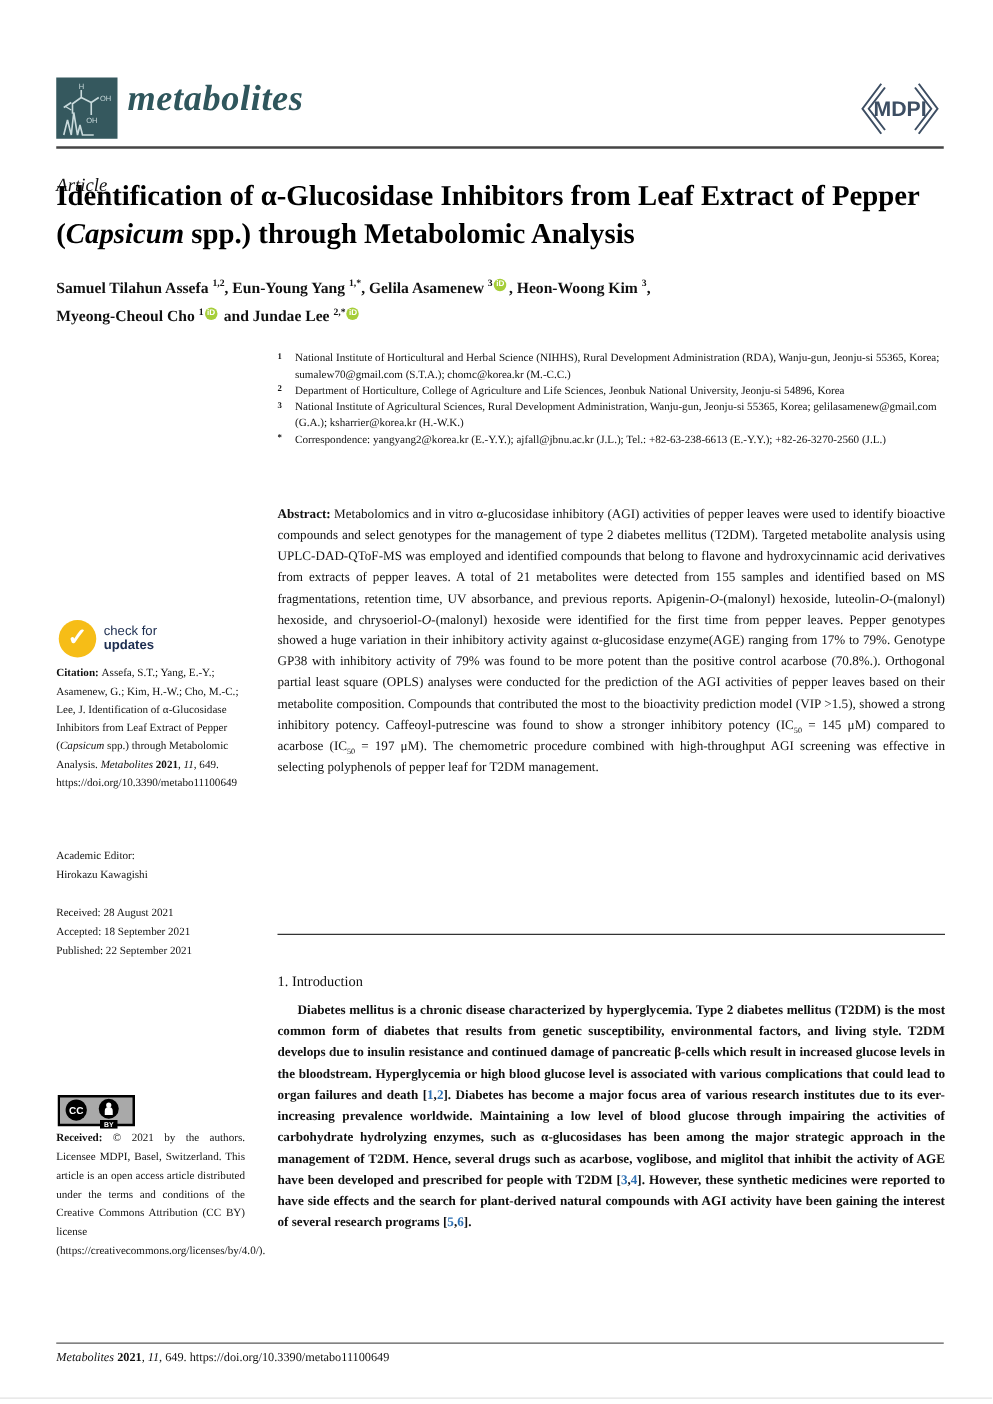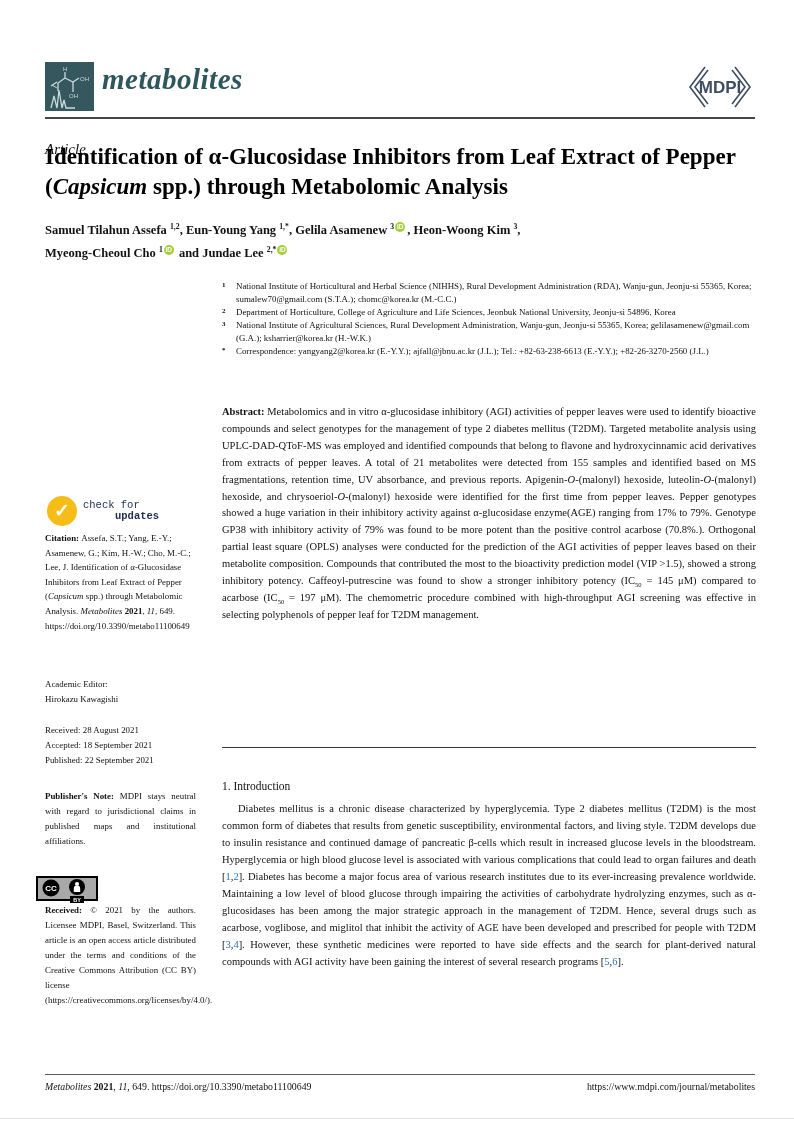--- a/index.html
+++ b/index.html
@@ -19,33 +19,33 @@
 
   
   .affiliations{position:absolute;left:222px;top:280px;width:534px;font-size:8.9px;line-height:12.9px;}
   .aff-row{display:flex;}
   .aff-marker{flex:0 0 14px;font-size:7px;position:relative;top:-1px;font-weight:bold;}
   .aff-text{flex:1;}
   .abstract{position:absolute;left:222px;top:404px;width:534px;font-size:10.5px;line-height:16.9px;text-align:justify;}
   .keywords{position:absolute;left:222px;top:699px;width:534px;font-size:10.5px;line-height:16.9px;text-align:justify;}
   .mid-divider{position:absolute;left:222px;top:747px;width:534px;height:1px;background:#333;}
   .intro-heading{position:absolute;left:222px;top:780px;width:534px;font-size:11.5px;font-weight:normal;}
-  .intro-para{position:absolute;left:222px;top:800px;width:534px;font-size:10.5px;line-height:17px;text-align:justify;text-indent:16px;}
+  .intro-para{position:absolute;left:222px;top:800px;width:534px;font-size:10.5px;line-height:17px;text-align:justify;text-indent:16px;font-weight:bold;}
 
   
   .check-updates{position:absolute;left:47px;top:496px;display:flex;align-items:center;cursor:pointer;}
   .cu-icon{display:inline-block;width:30px;height:30px;border-radius:50%;background:#f6bd17;color:#fff;
            font-family:"Liberation Sans",sans-serif;font-weight:bold;font-size:19px;line-height:30px;text-align:center;}
-  .cu-text{margin-left:6px;font-family:Liberation Mono, monospace;font-size:10.5px;line-height:11.5px;color:#1c2d50;}
+  .cu-text{margin-left:6px;font-family:Liberation Sans, sans-serif;font-size:10.5px;line-height:11.5px;color:#1c2d50;}
   .sidebar-block{position:absolute;left:45px;width:151px;font-size:8.9px;line-height:14.6px;color:#111;font-family:Liberation Serif, serif;}
   .citation{top:531px;}
   .academic-editor{top:677px;line-height:15px;}
   .dates{top:723px;line-height:15.2px;}
   .pub-note{top:789px;text-align:justify;line-height:15px;}
-  .cc-badge{position:absolute;left:36px;top:876px;width:68px;height:27px;}
+  .cc-badge{position:absolute;left:46px;top:876px;width:68px;height:27px;}
   .copyright{top:903px;text-align:justify;line-height:15px;}
 
   
   .footer-rule{position:absolute;left:45px;top:1074px;width:710px;height:1px;background:#5a5a5a;}
   .footer-left{position:absolute;left:45px;top:1081px;font-size:9.8px;}
   .footer-right{position:absolute;left:45px;top:1081px;width:710px;text-align:right;font-size:9.8px;}
   .page-bottom-edge{position:absolute;left:0;top:1118px;width:794px;height:1px;background:#e2e2e2;}
 
   
   .seg-sup{vertical-align:super;font-size:0.62em;line-height:0;}
@@ -119,52 +119,50 @@
   <div class="abstract"><span class="seg-b">Abstract: </span><span>Metabolomics and in vitro α-glucosidase inhibitory (AGI) activities of pepper leaves were used to identify bioactive compounds and select genotypes for the management of type 2 diabetes mellitus (T2DM). Targeted metabolite analysis using UPLC-DAD-QToF-MS was employed and identified compounds that belong to flavone and hydroxycinnamic acid derivatives from extracts of pepper leaves. A total of 21 metabolites were detected from 155 samples and identified based on MS fragmentations, retention time, UV absorbance, and previous reports. Apigenin-</span><span class="seg-it">O</span><span>-(malonyl) hexoside, luteolin-</span><span class="seg-it">O</span><span>-(malonyl) hexoside, and chrysoeriol-</span><span class="seg-it">O</span><span>-(malonyl) hexoside were identified for the first time from pepper leaves. Pepper genotypes showed a huge variation in their inhibitory activity against α-glucosidase enzyme(AGE) ranging from 17% to 79%. Genotype GP38 with inhibitory activity of 79% was found to be more potent than the positive control acarbose (70.8%.). Orthogonal partial least square (OPLS) analyses were conducted for the prediction of the AGI activities of pepper leaves based on their metabolite composition. Compounds that contributed the most to the bioactivity prediction model (VIP &gt;1.5), showed a strong inhibitory potency. Caffeoyl-putrescine was found to show a stronger inhibitory potency (IC</span><span class="seg-sub">50</span><span> = 145 μM) compared to acarbose (IC</span><span class="seg-sub">50</span><span> = 197 μM). The chemometric procedure combined with high-throughput AGI screening was effective in selecting polyphenols of pepper leaf for T2DM management.</span></div>
   <div class="mid-divider"></div>
 
   <div class="intro-heading">1. Introduction</div>
   <div class="intro-para"><span>Diabetes mellitus is a chronic disease characterized by hyperglycemia. Type 2 diabetes mellitus (T2DM) is the most common form of diabetes that results from genetic susceptibility, environmental factors, and living style. T2DM develops due to insulin resistance and continued damage of pancreatic β-cells which result in increased glucose levels in the bloodstream. Hyperglycemia or high blood glucose level is associated with various complications that could lead to organ failures and death [</span><span class="seg-link">1</span><span>,</span><span class="seg-link">2</span><span>]. Diabetes has become a major focus area of various research institutes due to its ever-increasing prevalence worldwide. Maintaining a low level of blood glucose through impairing the activities of carbohydrate hydrolyzing enzymes, such as α-glucosidases has been among the major strategic approach in the management of T2DM. Hence, several drugs such as acarbose, voglibose, and miglitol that inhibit the activity of AGE have been developed and prescribed for people with T2DM [</span><span class="seg-link">3</span><span>,</span><span class="seg-link">4</span><span>]. However, these synthetic medicines were reported to have side effects and the search for plant-derived natural compounds with AGI activity have been gaining the interest of several research programs [</span><span class="seg-link">5</span><span>,</span><span class="seg-link">6</span><span>].</span></div>
 
   <div class="check-updates">
     <span class="cu-icon">✓</span>
     <span class="cu-text">
       <span>check for</span><br>
-      <span style="font-weight:bold;margin-left:32px;">updates</span>
+      <span style="font-weight:bold;">updates</span>
     </span>
   </div>
 
   <div class="sidebar-block citation"><span class="seg-b">Citation: </span><span>Assefa, S.T.; Yang, E.-Y.; Asamenew, G.; Kim, H.-W.; Cho, M.-C.; Lee, J. Identification of α-Glucosidase Inhibitors from Leaf Extract of Pepper (</span><span class="seg-it">Capsicum</span><span> spp.) through Metabolomic Analysis. </span><span class="seg-it">Metabolites</span><span> </span><span class="seg-b">2021</span><span>, </span><span class="seg-it">11</span><span>, 649. https://doi.org/10.3390/metabo11100649</span></div>
 
   <div class="sidebar-block academic-editor">
     <div>Academic Editor:</div>
     <div>Hirokazu Kawagishi</div>
   </div>
 
   <div class="sidebar-block dates">
     <div>Received: 28 August 2021</div>
     <div>Accepted: 18 September 2021</div>
     <div>Published: 22 September 2021</div>
   </div>
 
-  <div class="sidebar-block pub-note"><span class="seg-b">Publisher's Note: </span><span>MDPI stays neutral with regard to jurisdictional claims in published maps and institutional affiliations.</span></div>
 
   <div class="cc-badge">
     <svg width="62" height="27" viewBox="0 0 62 27">
       <rect x="1" y="1" width="60" height="23" fill="#a9a9a9" stroke="#000" stroke-width="2"></rect>
       <circle cx="15" cy="12" r="8.5" fill="#000"></circle>
       <text x="15" y="15" fill="#fff" font-size="8" font-weight="bold" text-anchor="middle" font-family="Liberation Sans,sans-serif">CC</text>
       <circle cx="41" cy="11" r="8" fill="#000"></circle>
       <circle cx="41" cy="8" r="2.1" fill="#fff"></circle>
       <path d="M37.8 16 v-3.2 a3.2 3.2 0 0 1 6.4 0 V16 z" fill="#fff"></path>
       <rect x="34" y="20" width="14" height="7" fill="#000"></rect>
       <text x="41" y="25.5" fill="#fff" font-size="5.5" font-weight="bold" text-anchor="middle" font-family="Liberation Sans,sans-serif">BY</text>
     </svg>
   </div>
 
   <div class="sidebar-block copyright"><span class="seg-b">Received: </span><span>© 2021 by the authors. Licensee MDPI, Basel, Switzerland. This article is an open access article distributed under the terms and conditions of the Creative Commons Attribution (CC BY) license (https://creativecommons.org/licenses/by/4.0/).</span></div>
 
   <div class="footer-rule"></div>
   <div class="footer-left"><span class="seg-it">Metabolites</span><span> </span><span class="seg-b">2021</span><span>, </span><span class="seg-it">11</span><span>, 649. https://doi.org/10.3390/metabo11100649</span></div>
-  <div class="footer-right">https://www.mdpi.com/journal/metabolites</div>
   <div class="page-bottom-edge"></div>
 
 </div>
 
 </body></html>

